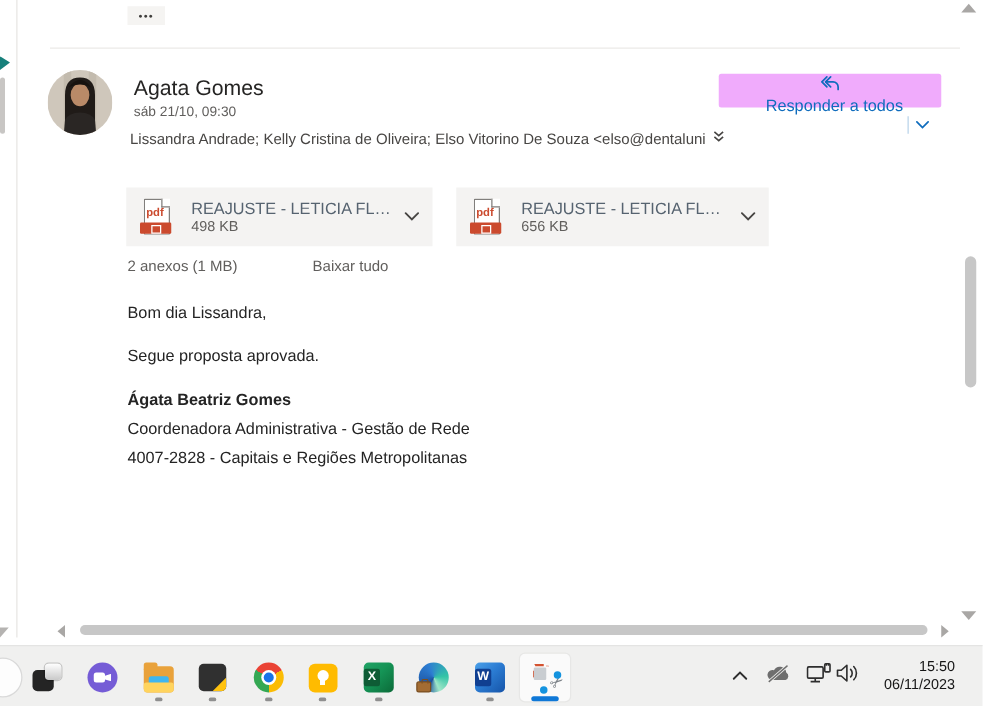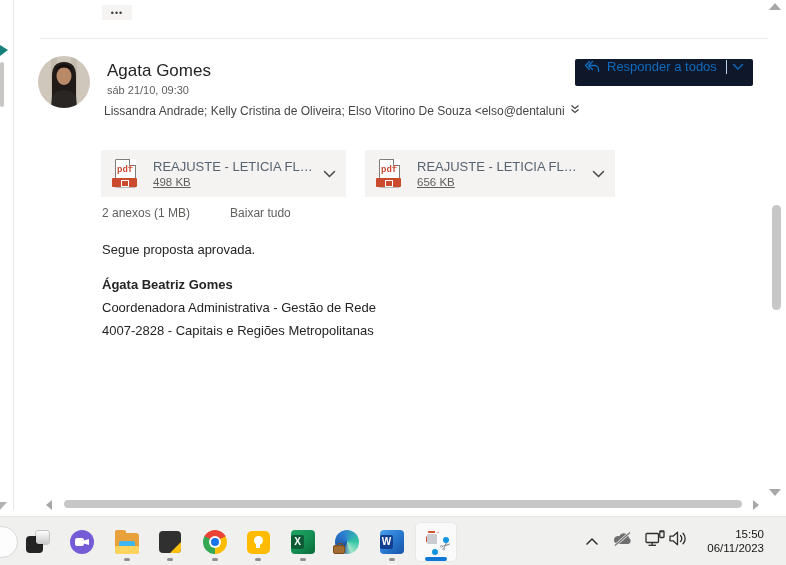--- a/index.html
+++ b/index.html
@@ -17,49 +17,49 @@
     border:none; font-size:9px; letter-spacing:1px; color:#3f3e3c; line-height:14px;
     text-align:center; cursor:pointer; }
   #header-divider { left:40px; top:38px; width:728px; height:1px; background:#eceae8; }
 
   
   #avatar { left:38px; top:56px; width:52px; height:52px; border-radius:50%; overflow:hidden; }
   #sender-name { left:107px; top:61px; font-size:17px; color:#252423; }
   #sent-date { left:107px; top:84px; font-size:11px; color:#605e5c; }
   #recipients { left:104px; top:104px; font-size:12px; color:#484644; display:flex; align-items:center; gap:5px; }
 
-  #reply-all { left:575px; top:59px; width:178px; height:27px; background:#0f172a;
-    border:none; border-radius:2px; display:flex; align-items:flex-start; padding:0 9px;
-    cursor:pointer; }
+  #reply-all { left:575px; top:59px; width:178px; height:27px; background:#f0abfc;
+    border:none; border-radius:2px; display:flex; align-items:center; padding:0 9px;
+    cursor:pointer;flex-direction:column; }
   #reply-all .lbl { font-size:13px; color:#0f6cbd; margin-left:7px; }
   #reply-all .split { margin-left:auto; display:flex; align-items:center; gap:5px; }
   #reply-all .bar { width:1px; height:14px; background:#b9d3ea; }
 
   
   .att-card { top:150px; height:47px; background:#f4f3f2; display:flex; align-items:center;
     padding:0 10px 0 11px; cursor:pointer; }
   #att-card-0 { left:101px; width:245px; }
   #att-card-1 { left:365px; width:250px; }
-  .pdf-icon { position:relative; width:26px; height:32px; flex:0 0 26px;font-family:Liberation Mono, monospace; }
+  .pdf-icon { position:relative; width:26px; height:32px; flex:0 0 26px; }
   .pdf-page { position:absolute; left:3px; top:1px; width:21px; height:29px; background:#fff;
     border:1.5px solid #807e7c; border-radius:1px;
     clip-path:polygon(0 0,72% 0,100% 21%,100% 100%,0 100%); }
   .pdf-fold { position:absolute; right:2px; top:1px; width:7px; height:7px;
     border-left:1.5px solid #807e7c; border-bottom:1.5px solid #807e7c; background:#fff; }
   .pdf-label { position:absolute; left:5px; top:7px; font-size:9px; font-weight:bold; color:#cb4a2e; }
   .pdf-band { position:absolute; left:0; bottom:3px; width:25px; height:9px; background:#cb4a2e; border-radius:1px; }
   .pdf-band::after { content:""; position:absolute; left:9px; top:2px; width:6px; height:5px;
     border:1.5px solid #fff; }
   .att-texts { margin-left:15px; min-width:0; }
   .att-name { font-size:13px; color:#566370; white-space:nowrap; overflow:hidden;
     text-overflow:ellipsis; max-width:160px; }
-  .att-size { font-size:11.5px; color:#605e5c; margin-top:2px;text-decoration:underline; }
+  .att-size { font-size:11.5px; color:#605e5c; margin-top:2px; }
   .att-chevron { margin-left:auto; }
 
-  #att-meta { left:102px; top:206px; font-size:12px; color:#605e5c; display:flex; gap:16px; }
+  #att-meta { left:102px; top:206px; font-size:12px; color:#605e5c; display:flex; gap:36px; }
   #download-all { cursor:pointer;margin-left:24px; }
 
   
   #mail-body { left:102px; top:240px; width:625px; font-size:13px; line-height:19px; color:#242424; }
   #mail-body p { margin:0 0 16px 0; }
   #mail-body p.two-line { width:620px; }
   #mail-body .sig { margin:0 0 4px 0; }
   #mail-body .sig-name { font-weight:bold; }
 
   
@@ -233,20 +233,21 @@
     </svg>
   </span>
 </div>
 
 <div class="abs" id="att-meta">
   <span>2 anexos (1 MB)</span>
   <span id="download-all">Baixar tudo</span>
 </div>
 
 <div class="abs" id="mail-body">
+  <p>Bom dia Lissandra,</p>
   <p>Segue proposta aprovada.</p>
   <p class="sig sig-name">Ágata Beatriz Gomes</p>
   <p class="sig">Coordenadora Administrativa -  Gestão de Rede</p>
   <p class="sig">4007-2828 - Capitais e Regiões Metropolitanas</p>
 </div>
 
 <div class="abs tri" id="vscroll-up"></div>
 <div class="abs" id="vscroll-thumb"></div>
 <div class="abs tri" id="vscroll-down"></div>
 <div class="abs tri" id="hscroll-left"></div>

